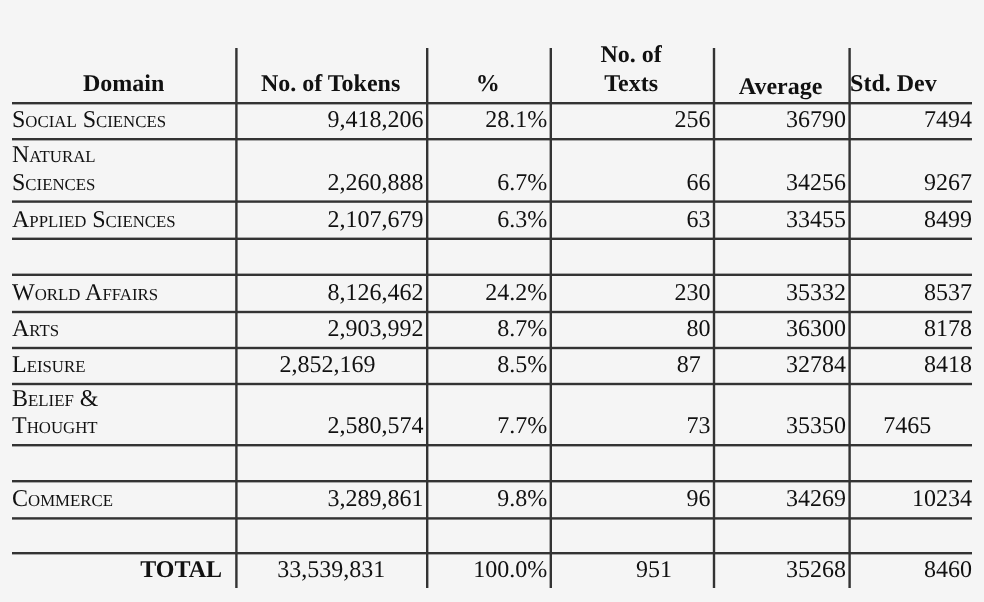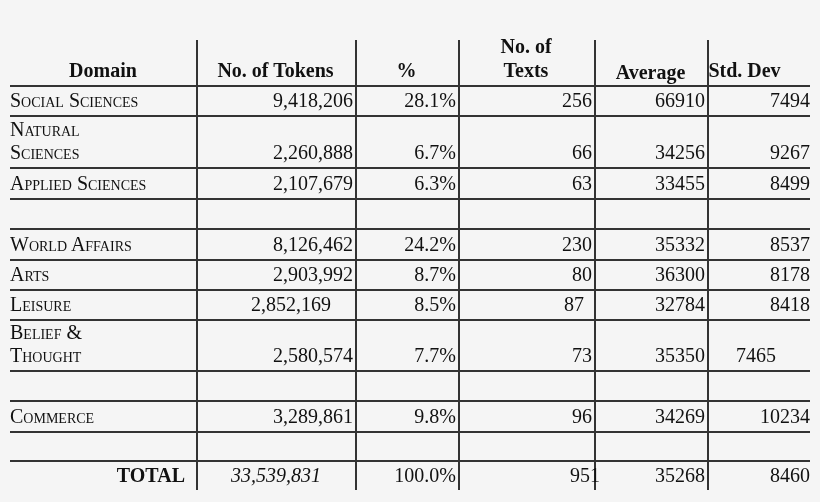--- a/index.html
+++ b/index.html
@@ -60,21 +60,21 @@
     <div class="cell r" style="left:186px; width:159px;">
         <span>9,418,206</span>
       </div>
     <div class="cell r" style="left:345px; width:103px;">
         <span>28.1%</span>
       </div>
     <div class="cell r" style="left:448px; width:136px;padding-left:20px;">
         <span>256</span>
       </div>
     <div class="cell r" style="left:584px; width:113px;">
-        <span>66910</span>
+        <span>36790</span>
       </div>
     <div class="cell r" style="left:697px; width:103px;">
         <span style="right:0;">7494</span>
       </div>
   </div>
   <div class="hline" style="top:75px;"></div>
 
   <div class="row" style="top:77px; height:50px;">
     <div class="cell l sc" style="left:0; width:186px;">
       <span style="bottom:26px;">Natural</span>
@@ -163,21 +163,21 @@
     <div class="cell r" style="left:697px; width:103px;">
         <span style="right:0;">8178</span>
       </div>
   </div>
   <div class="hline" style="top:249px;"></div>
 
   <div class="row" style="top:251px; height:28px;">
     <div class="cell l sc" style="left:0; width:186px;">
         <span>Leisure</span>
       </div>
-    <div class="cell r" style="left:194px; width:129px;">
+    <div class="cell r" style="left:176px; width:129px;">
         <span>2,852,169</span>
       </div>
     <div class="cell r" style="left:345px; width:103px;">
         <span>8.5%</span>
       </div>
     <div class="cell r" style="left:448px; width:128px;">
         <span>87</span>
       </div>
     <div class="cell r" style="left:584px; width:113px;">
         <span>32784</span>
@@ -234,27 +234,27 @@
       </div>
   </div>
   <div class="hline" style="top:391px;"></div>
 
   <div class="hline" style="top:420px;"></div>
 
   <div class="row" style="top:422px; height:28px;">
     <div class="cell r hdr" style="left:0; width:186px;">
         <span style="right:11px;">TOTAL</span>
       </div>
-    <div class="cell r" style="left:186px; width:130px;font-style:italic;">
+    <div class="cell r" style="left:186px; width:130px;">
         <span style="right:5px;">33,539,831</span>
       </div>
     <div class="cell r" style="left:345px; width:103px;">
         <span>100.0%</span>
       </div>
-    <div class="cell r" style="left:464px; width:128px;">
+    <div class="cell r" style="left:424px; width:128px;">
         <span>951</span>
       </div>
     <div class="cell r" style="left:584px; width:113px;">
         <span>35268</span>
       </div>
     <div class="cell r" style="left:697px; width:103px;">
         <span style="right:0;">8460</span>
       </div>
   </div>
 </div>

